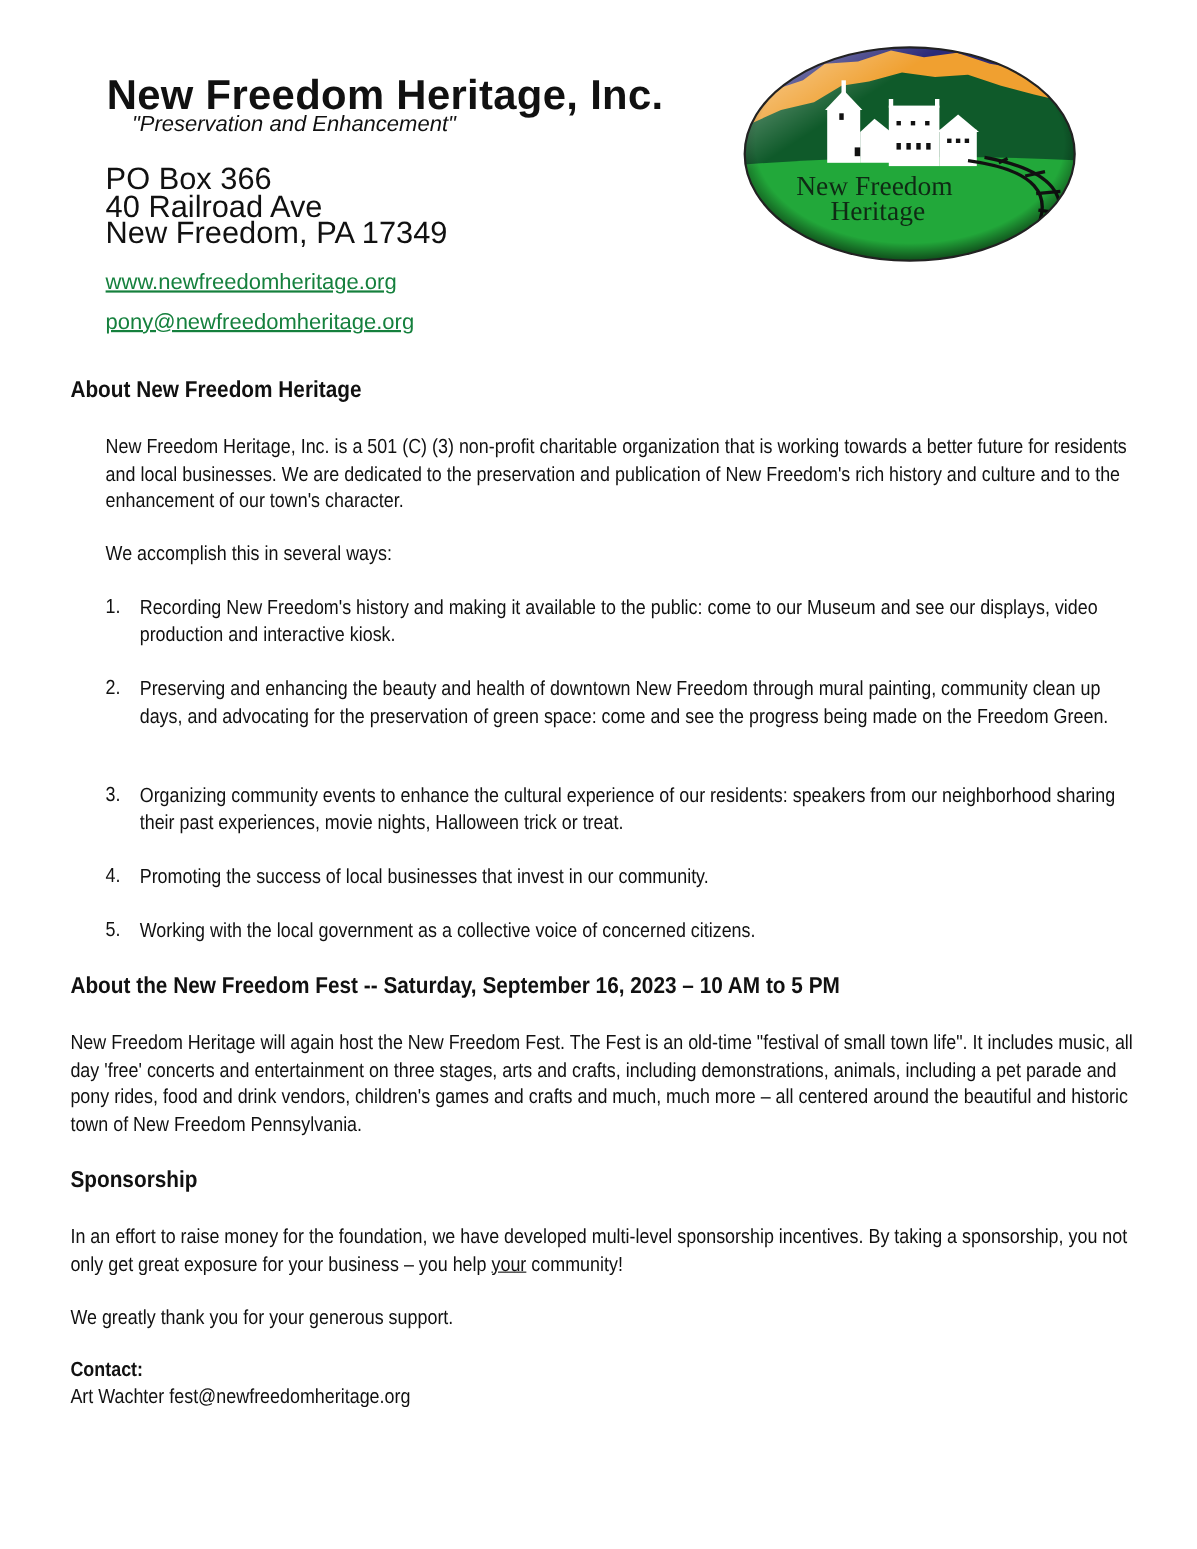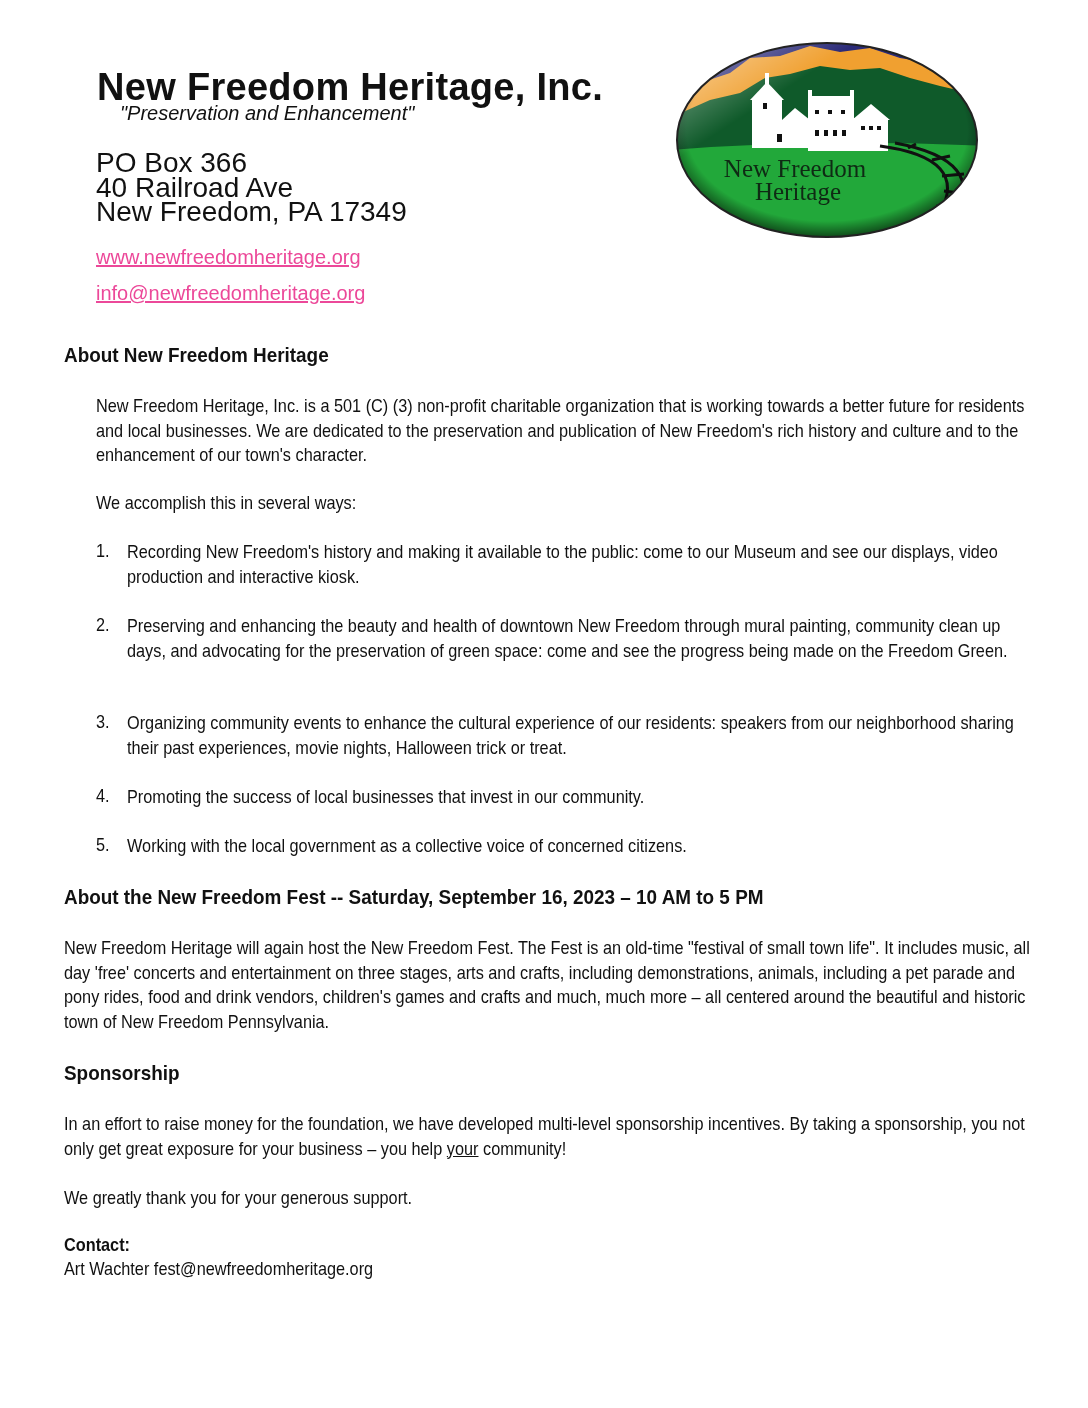--- a/index.html
+++ b/index.html
@@ -2,21 +2,21 @@
 <html><head>
   <meta charset="utf-8">
   <style>
     html, body { margin: 0; padding: 0; background: #ffffff; }
     body { width: 1088px; height: 1408px; position: relative; overflow: hidden; color: #111; font-family: "Liberation Sans", sans-serif; }
     .abs { position: absolute; }
 
     .org-name { left: 97px; top: 66px; font-size: 38px; font-weight: bold; letter-spacing: 0.3px; white-space: nowrap; }
     .tagline { left: 120px; top: 102px; font-size: 20px; font-style: italic; white-space: nowrap; }
     .addr { left: 96px; font-size: 28px; white-space: nowrap; }
-    .link { left: 96px; font-size: 20px; text-decoration: underline; color: #ec4899; white-space: nowrap; }
+    .link { left: 96px; font-size: 20px; text-decoration: underline; color: #15803d; white-space: nowrap; }
 
     .logo { left: 670px; top: 38px; width: 315px; height: 205px; }
 
     .h2 { left: 64px; font-size: 21px; font-weight: bold; white-space: nowrap; transform: scaleX(0.9); transform-origin: left top; }
     .body-text { font-size: 18.5px; line-height: 24.5px; transform: scaleX(0.88); transform-origin: left top; }
     .p-indent { left: 96px; width: 1070px; }
     .p-flush { left: 64px; width: 1105px; }
 
     .li-num { left: 96px; font-size: 18.5px; transform: scaleX(0.88); transform-origin: left top; }
     .li-text { left: 127px; width: 1015px; font-size: 18.5px; line-height: 24.5px; transform: scaleX(0.88); transform-origin: left top; }
@@ -26,21 +26,21 @@
   </style>
 </head>
 <body>
 
 <div class="abs org-name">New Freedom Heritage, Inc.</div>
 <div class="abs tagline">"Preservation and Enhancement"</div>
 <div class="abs addr" style="top:147px">PO Box 366</div>
 <div class="abs addr" style="top:172px">40 Railroad Ave</div>
 <div class="abs addr" style="top:196px">New Freedom, PA 17349</div>
 <a class="abs link" style="top:246px">www.newfreedomheritage.org</a>
-<a class="abs link" style="top:282px">info@newfreedomheritage.org</a>
+<a class="abs link" style="top:282px">pony@newfreedomheritage.org</a>
 
 <svg class="abs logo" viewBox="0 0 315 205">
   <defs>
     <clipPath id="ov">
         <ellipse cx="157" cy="102" rx="150" ry="97"></ellipse>
       </clipPath>
     <radialGradient id="rim" cx="50%" cy="45%" r="55%">
       <stop offset="85%" stop-color="#000" stop-opacity="0"></stop>
       <stop offset="100%" stop-color="#000" stop-opacity="0.55"></stop>
     </radialGradient>

